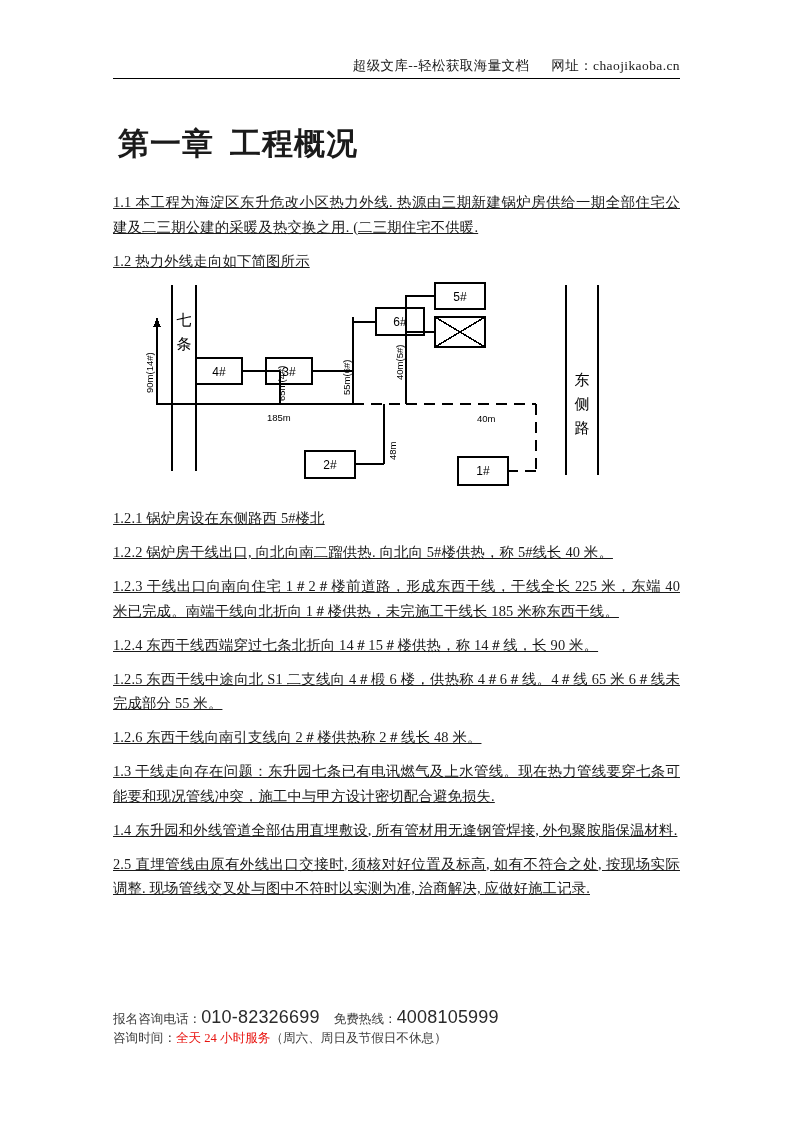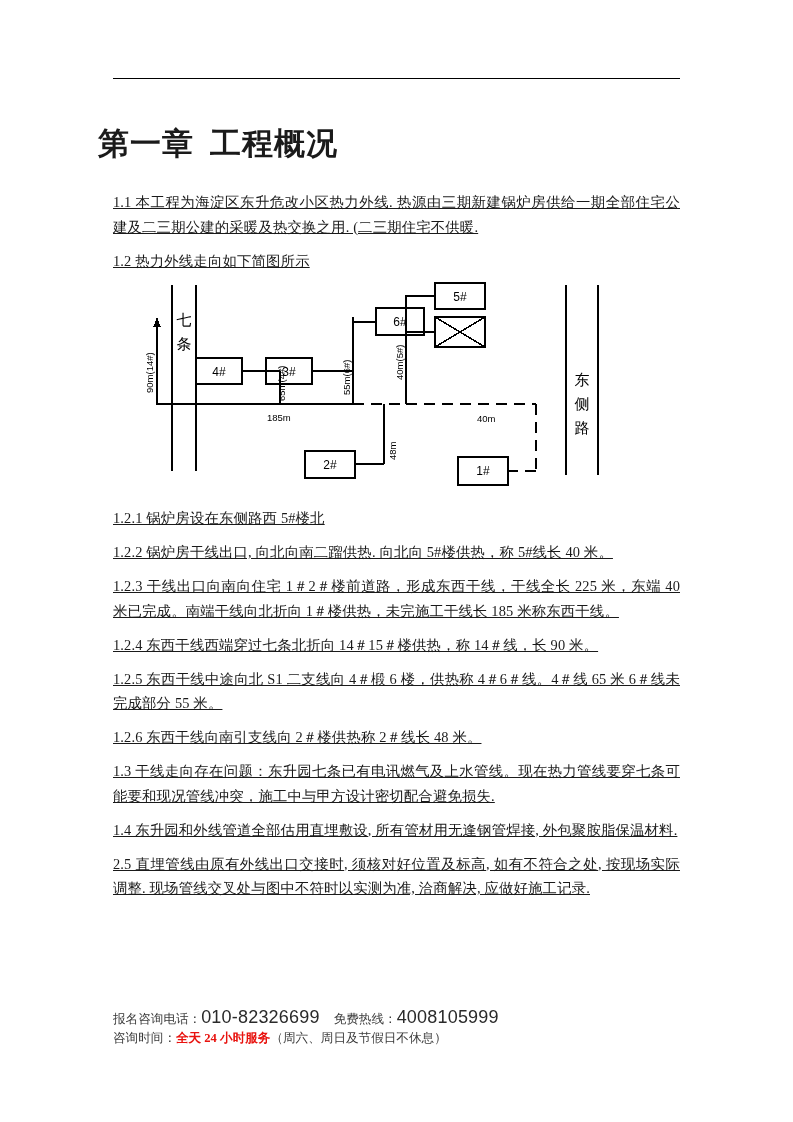--- a/index.html
+++ b/index.html
@@ -25,21 +25,21 @@
     display:inline-block;
   }
   .doc-header .hdr-site { margin-left:22px; }
   .hdr-rule {
     position:absolute; left:113px; top:78px; width:567px;
     border-top:1.1px solid #000;
   }
 
   
   .chapter-title {
-    position:absolute; left:98px; top:123px;
+    position:absolute; left:118px; top:123px;
     font-size:31px; font-weight:bold; letter-spacing:1px;
     font-family: "Liberation Serif", "DejaVu Serif", serif;
     white-space:nowrap;
   }
   .chapter-title .t-gap { display:inline-block; width:16px; }
   .para {
     font-size:14.4px; line-height:24.5px; text-align:justify;
     margin:0 0 9.5px 0; letter-spacing:0.15px;text-decoration:underline;
   }
 
@@ -53,27 +53,30 @@
   .diagram svg { display:block; }
 
   
   .footer {
     position:absolute; left:113px; top:1008px; width:567px;
     font-size:12.6px; line-height:18.5px; color:#3a3a3a;
   }
   .footer .f-row { white-space:nowrap; }
   .footer .f-num { font-family:"Liberation Sans", sans-serif; font-size:18px; letter-spacing:0.2px; color:#2a2a2a; }
   .footer .f-gap { display:inline-block; width:14px; }
-  .footer .f-red { color:#e8120e; font-weight:bold; }
+  .footer .f-red { color:#e8120e; font-weight:normal; }
 </style>
 </head>
 <body>
 
 <div class="page">
 
+  <div class="doc-header">
+    <span class="hdr-line">超级文库--轻松获取海量文档</span><span class="hdr-line hdr-site">网址：</span><span class="hdr-line">chaojikaoba.cn</span>
+  </div>
   <div class="hdr-rule"></div>
 
   <div class="chapter-title">
     <span>第一章</span><span class="t-gap"></span><span>工程概况</span>
   </div>
 
   <div class="body-top">
     <p class="para">1.1 本工程为海淀区东升危改小区热力外线. 热源由三期新建锅炉房供给一期全部住宅公建及二三期公建的采暖及热交换之用. (二三期住宅不供暖.</p>
     <p class="para">1.2 热力外线走向如下简图所示</p>
   </div>

